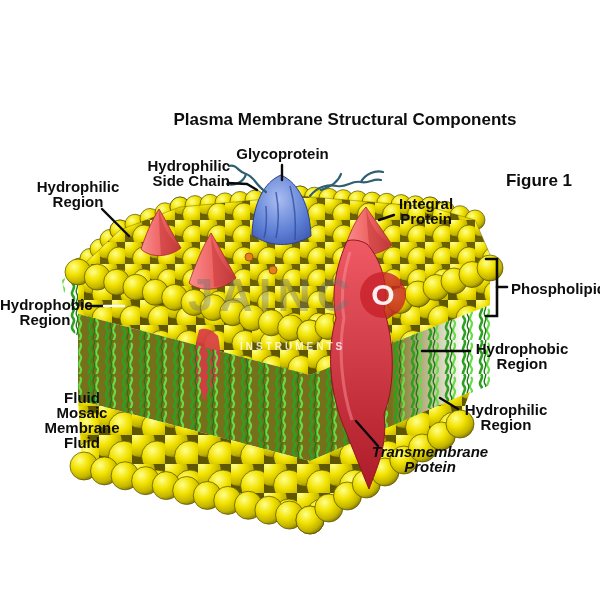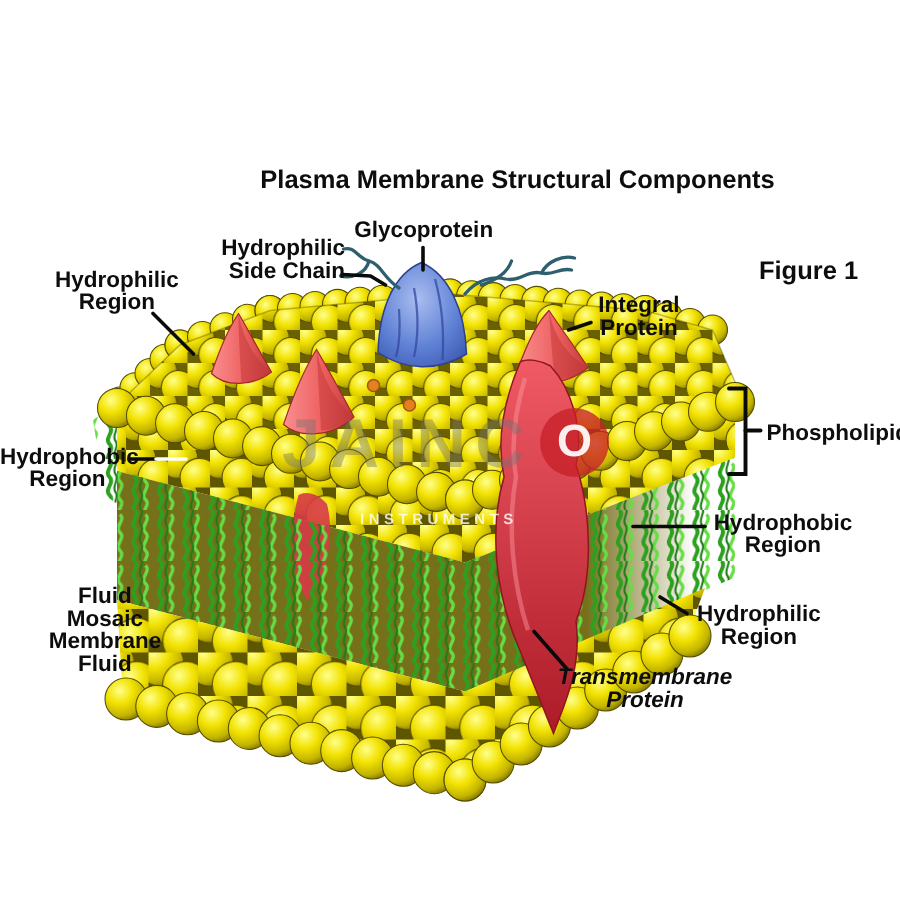--- a/index.html
+++ b/index.html
@@ -264,21 +264,21 @@
   <div class="lbl" style="left:468px;top:341px;width:108px;">
     <span>Hydrophobic</span><br>
     <span>Region</span>
   </div>
 
   <div class="lbl" style="left:450px;top:402px;width:112px;">
     <span>Hydrophilic</span><br>
     <span>Region</span>
   </div>
 
-  <div class="lbl" style="left:24px;top:390px;width:92px;">
+  <div class="lbl" style="left:36px;top:390px;width:92px;">
     <span>Fluid</span><br>
     <span>Mosaic</span><br>
     <span>Membrane</span><br>
     <span>Fluid</span>
   </div>
 
   <div class="lbl" style="left:362px;top:444px;width:136px;font-style:italic;">
     <span>Transmembrane</span><br>
     <span>Protein</span>
   </div>

